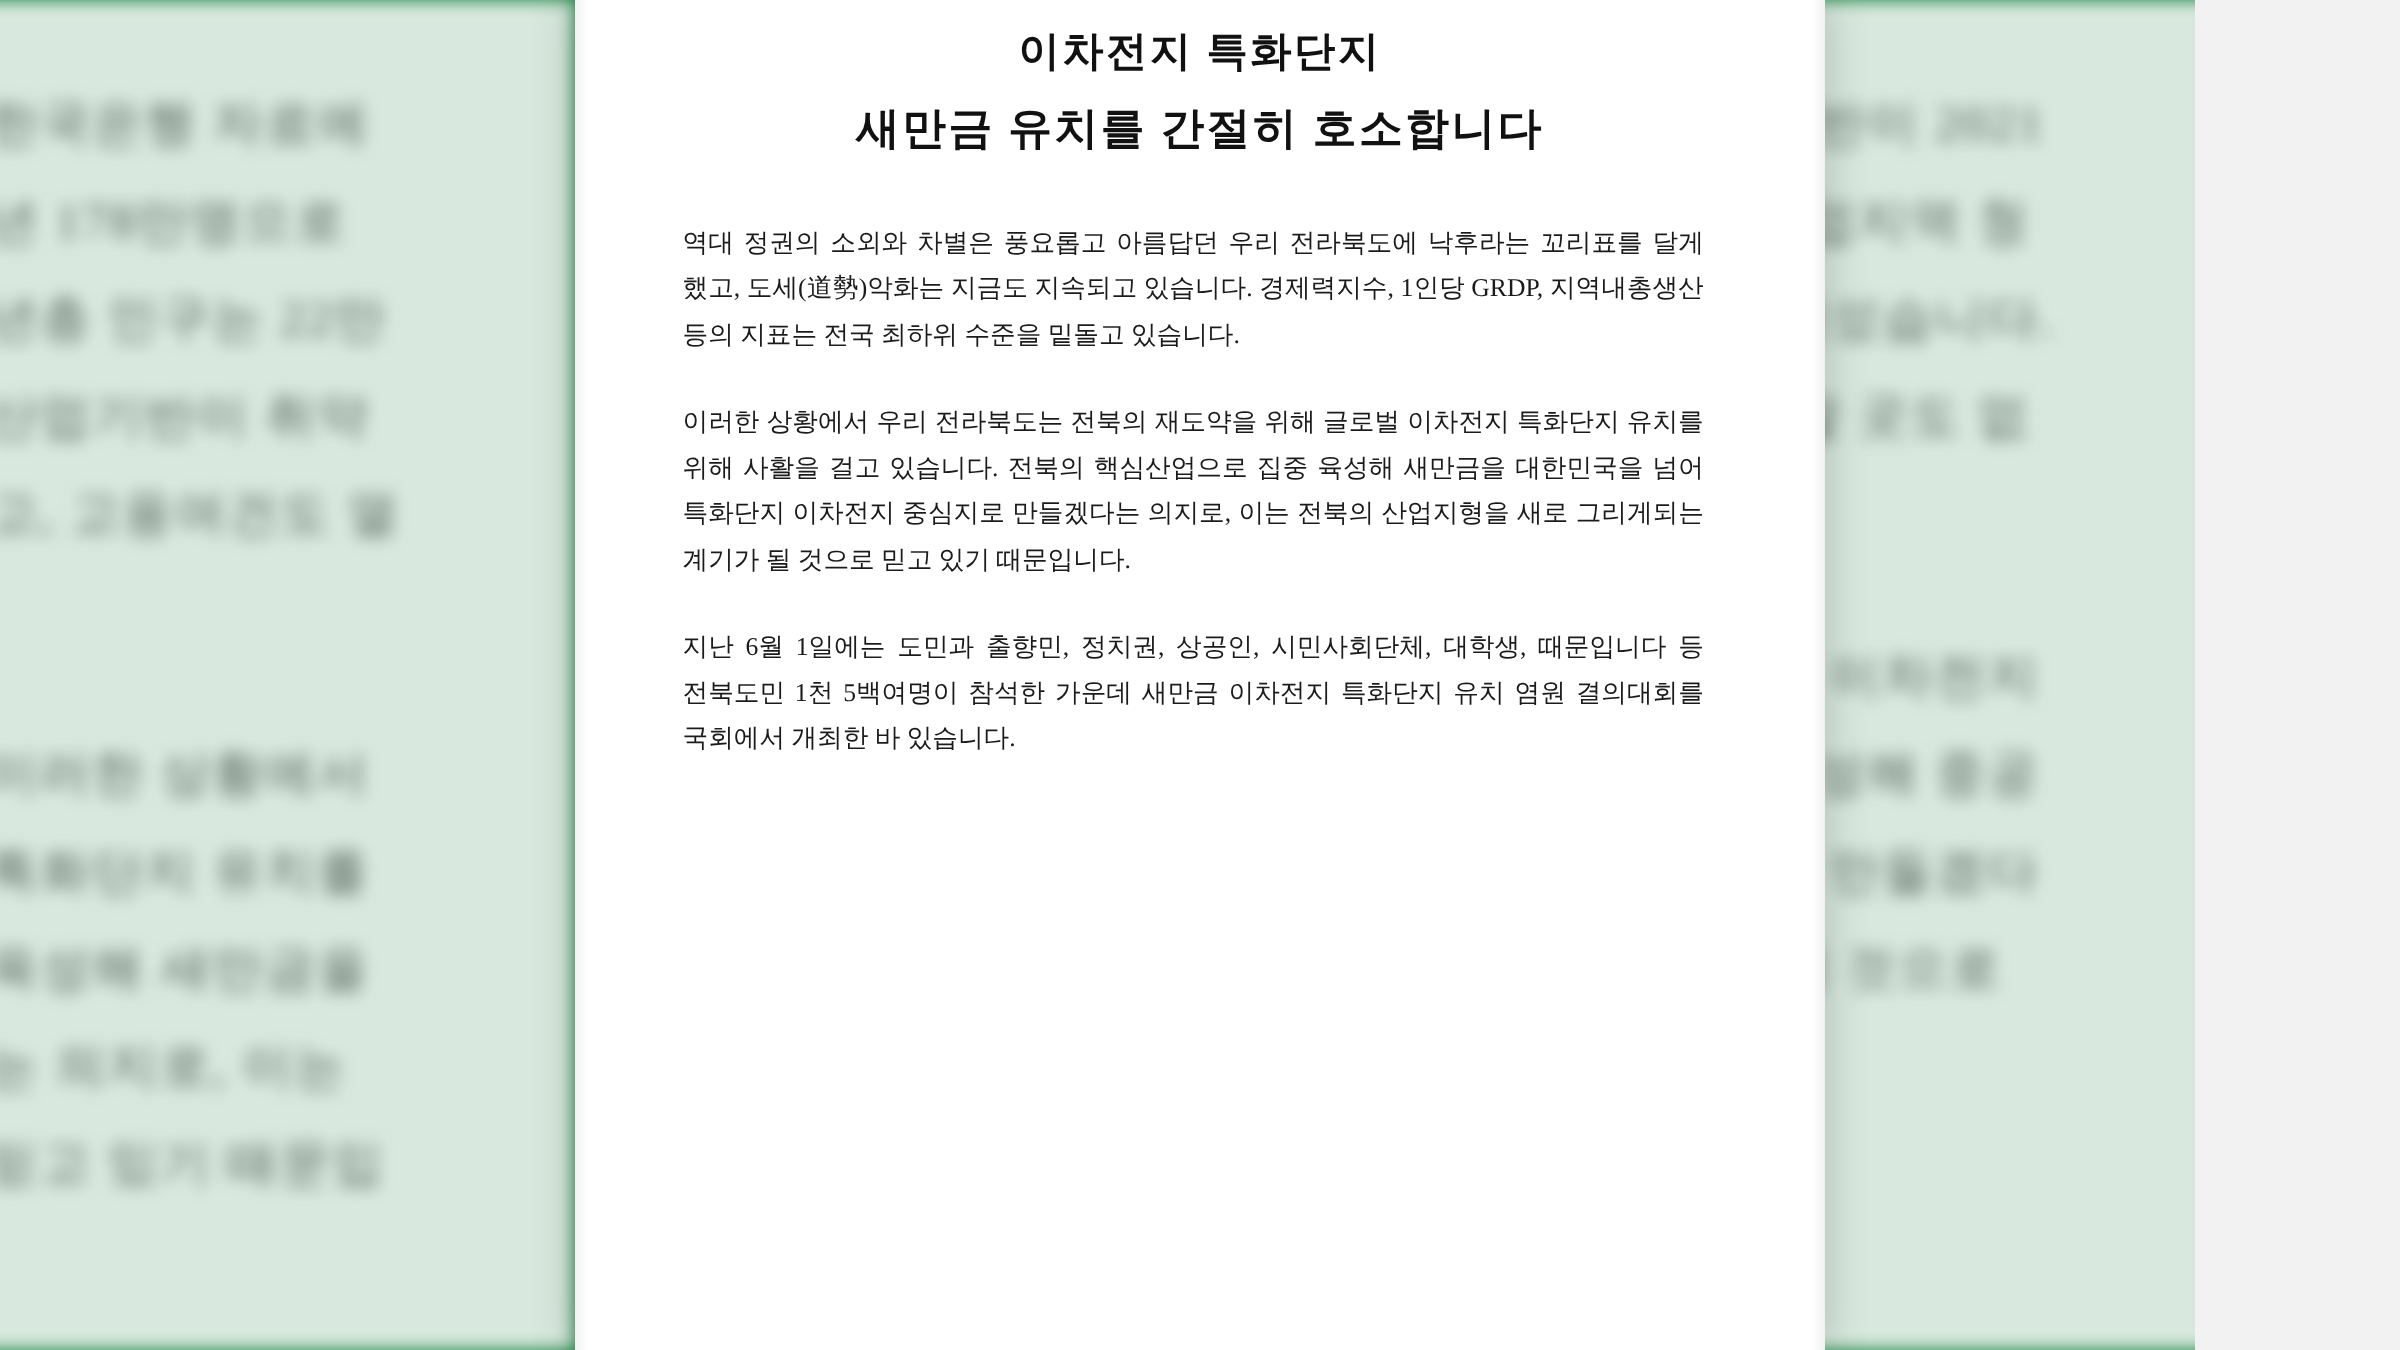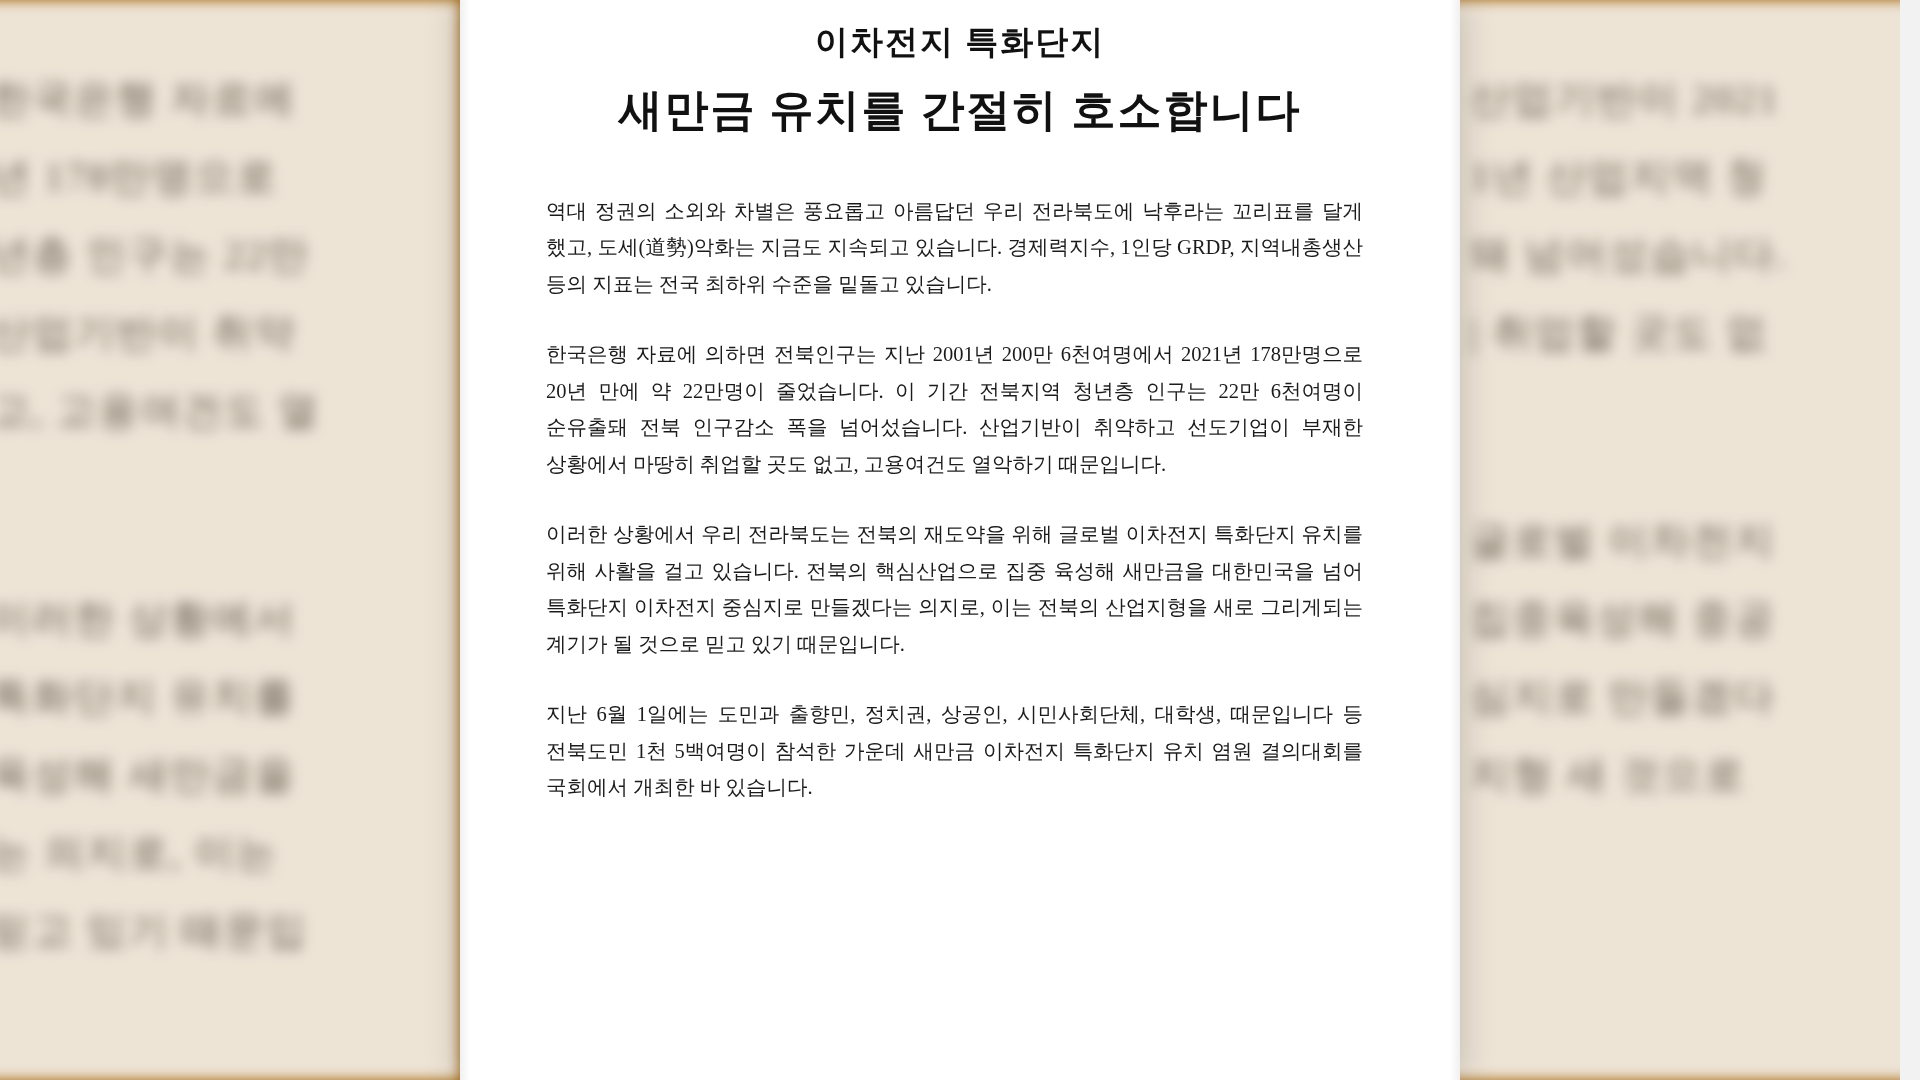--- a/index.html
+++ b/index.html
@@ -7,23 +7,23 @@
     padding: 0;
     width: 1920px;
     height: 1080px;
     background: #f2f2f2;
     overflow: hidden;
     font-family: "Liberation Serif", "DejaVu Serif", serif;
   }
 
   .stage {
     position: relative;
-    width: 1900px;
+    width: 1756px;
     height: 1080px;
-    background: #a16207;
+    background: #15803d;
     overflow: hidden;
   }
 
   
   .bg-page {
     position: absolute;
     top: 0;
     height: 1080px;
     background: #fbfbfb;
     filter: blur(7px);
@@ -68,21 +68,21 @@
     text-align: center;
     font-weight: bold;
     color: #111111;
     font-size: 33px;
     letter-spacing: 2px;
     line-height: 1.75;
     margin: 0;
     padding-top: 14px;
   }
   .doc-title .line1 { display: block; }
-  .doc-title .line2 { display: block; font-size: 44px; }
+  .doc-title .line2 { display: block; font-size: 35px; }
 
   .body-block {
     margin-top: 44px;
   }
 
   p.para {
     margin: 0 11px 34px 0;
     color: #1b1b1b;
     font-size: 20.5px;
     line-height: 1.78;
@@ -145,20 +145,19 @@
 
   <div class="page">
 
     <h1 class="doc-title">
       <span class="line1">이차전지 특화단지</span>
       <span class="line2">새만금 유치를 간절히 호소합니다</span>
     </h1>
 
     <div class="body-block">
       <p class="para">역대 정권의 소외와 차별은 풍요롭고 아름답던 우리 전라북도에 낙후라는 꼬리표를 달게 했고, 도세(道勢)악화는 지금도 지속되고 있습니다. 경제력지수, 1인당 GRDP, 지역내총생산 등의 지표는 전국 최하위 수준을 밑돌고 있습니다.</p>
-      <p class="para">한국은행 자료에 의하면 전북인구는 지난 2001년 200만 6천여명에서 2021년 178만명으로 20년 만에 약 22만명이 줄었습니다. 이 기간 전북지역 청년층 인구는 22만 6천여명이 순유출돼 전북 인구감소 폭을 넘어섰습니다. 산업기반이 취약하고 선도기업이 부재한 상황에서 마땅히 취업할 곳도 없고, 고용여건도 열악하기 때문입니다.</p>
       <p class="para">이러한 상황에서 우리 전라북도는 전북의 재도약을 위해 글로벌 이차전지 특화단지 유치를 위해 사활을 걸고 있습니다. 전북의 핵심산업으로 집중 육성해 새만금을 대한민국을 넘어 특화단지 이차전지 중심지로 만들겠다는 의지로, 이는 전북의 산업지형을 새로 그리게되는 계기가 될 것으로 믿고 있기 때문입니다.</p>
       <p class="para">지난 6월 1일에는 도민과 출향민, 정치권, 상공인, 시민사회단체, 대학생, 때문입니다 등 전북도민 1천 5백여명이 참석한 가운데 새만금 이차전지 특화단지 유치 염원 결의대회를 국회에서 개최한 바 있습니다.</p>
     </div>
 
   </div>
 
 </div>
 
 </body></html>

